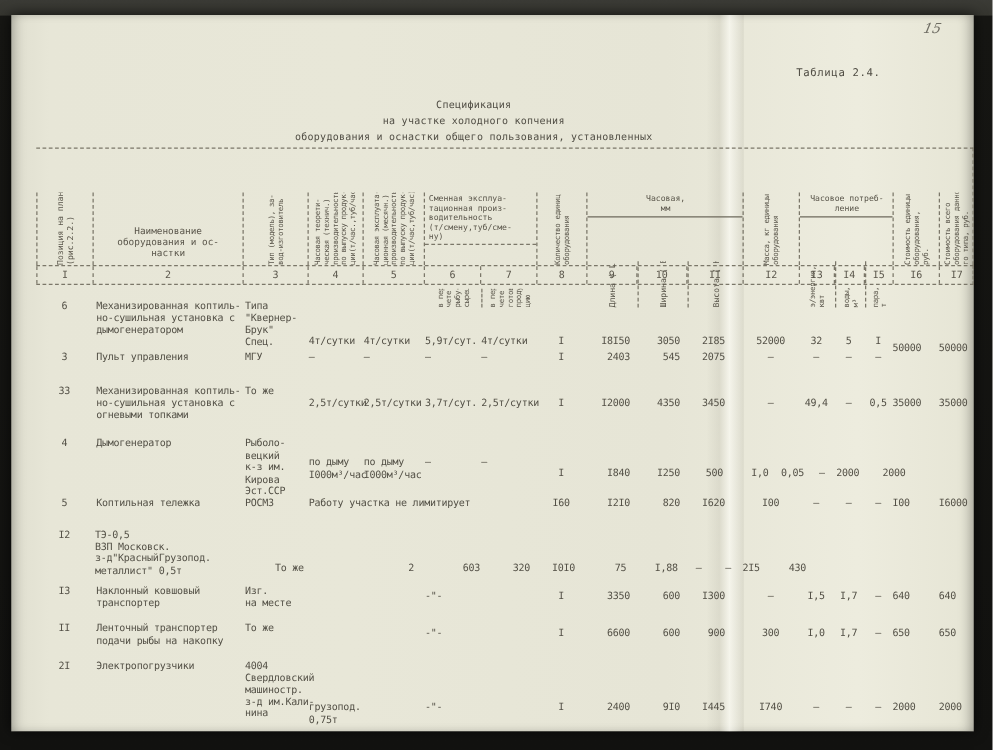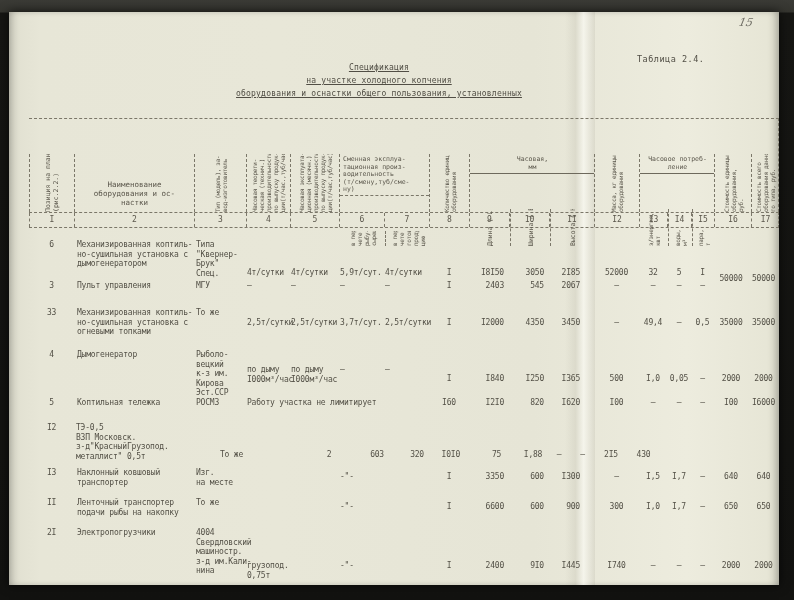--- a/index.html
+++ b/index.html
@@ -18,21 +18,21 @@
     position:absolute;left:556px;top:0;width:30px;height:100%;
     background:linear-gradient(90deg,rgba(0,0,0,0) 0,rgba(60,55,40,.07) 35%,rgba(255,255,250,.55) 62%,rgba(60,55,40,.08) 100%);
     pointer-events:none;
   }
   .pagenum{
     position:absolute;right:26px;top:4px;
     font-family:"DejaVu Serif","Liberation Serif",serif;font-style:italic;
     font-size:11px;color:#6f6d64;transform:skewX(-12deg);
   }
   .tbl-label{position:absolute;left:628px;top:42px;font-size:8.5px;letter-spacing:.5px;text-align:center;}
-  .titleblock{position:absolute;left:180px;top:49px;width:380px;text-align:center;font-size:8px;line-height:13px;letter-spacing:.2px;text-decoration:underline;}
+  .titleblock{position:absolute;left:180px;top:65px;width:380px;text-align:center;font-size:8px;line-height:13px;letter-spacing:.2px;}
   .titleblock div{white-space:pre;}
 
   .table{position:absolute;left:20px;top:106px;width:750px;}
   .thead{display:flex;height:93px;border-top:1px dashed #7b7769;border-right:1px dashed #7b7769;}
   .hcol,.hgroup{border-left:1px dashed #7b7769;box-sizing:border-box;flex-shrink:0;margin-top:35px;}
   .vcell{display:flex;justify-content:center;align-items:stretch;overflow:hidden;}
   .vtext{
     writing-mode:vertical-rl;transform:rotate(180deg);
     white-space:pre;font-size:6px;line-height:7px;letter-spacing:-0.3px;
     height:100%;color:#5a564b;
@@ -63,21 +63,21 @@
   .row{display:flex;}
   .cell{box-sizing:border-box;flex-shrink:0;white-space:pre;overflow:visible;font-size:8px;line-height:9.5px;letter-spacing:-0.2px;color:#535046;}
   .c1{text-align:center;}
   .c2{padding-left:3px;}
   .c3{padding-left:2px;}
   .c4,.c5,.c6,.c7{padding-left:1px;}
   .c8{text-align:center;}
   .c9,.c10{text-align:right;padding-right:5px;}
   .c11{text-align:right;padding-right:14px;}
   .c12,.c13,.c14,.c15{text-align:center;}
-  .c16,.c17{text-align:center;padding-right:3px;}
+  .c16,.c17{text-align:left;padding-right:3px;}
 
   .tbody .row:nth-child(1){height:41px;}
   .tbody .row:nth-child(1) .d{padding-top:28px;}
   .tbody .row:nth-child(1) .c16,.tbody .row:nth-child(1) .c17{padding-top:34px;}
   .tbody .row:nth-child(2){height:27px;}
   .tbody .row:nth-child(3){height:42px;}
   .tbody .row:nth-child(3) .d{padding-top:10px;}
   .tbody .row:nth-child(4){height:48px;}
   .tbody .row:nth-child(4) .d{padding-top:15px;}
   .tbody .row:nth-child(4) .n{padding-top:24px;}
@@ -256,21 +256,21 @@
           <div class="cell w1 c1">3</div>
           <div class="cell w2 c2">Пульт управления</div>
           <div class="cell w3 c3">МГУ</div>
           <div class="cell w4 c4 d">–</div>
           <div class="cell w5 c5 d">–</div>
           <div class="cell w6 c6 d">–</div>
           <div class="cell w7 c7 d">–</div>
           <div class="cell w8 c8 d n">I</div>
           <div class="cell w9 c9 d n">2403</div>
           <div class="cell w10 c10 d n">545</div>
-          <div class="cell w11 c11 d n">2067</div>
+          <div class="cell w11 c11 d n">2075</div>
           <div class="cell w12 c12 d n">–</div>
           <div class="cell w13 c13 d n">–</div>
           <div class="cell w14 c14 d n">–</div>
           <div class="cell w15 c15 d n">–</div>
           <div class="cell w16 c16 d n"></div>
           <div class="cell w17 c17 d n"></div>
         </div>
         <div class="row">
           <div class="cell w1 c1">33</div>
           <div class="cell w2 c2">Механизированная коптиль-
@@ -302,21 +302,20 @@
 Эст.ССР</div>
           <div class="cell w4 c4 d">по дыму
 I000м³/час</div>
           <div class="cell w5 c5 d">по дыму
 I000м³/час</div>
           <div class="cell w6 c6 d">–</div>
           <div class="cell w7 c7 d">–</div>
           <div class="cell w8 c8 d n">I</div>
           <div class="cell w9 c9 d n">I840</div>
           <div class="cell w10 c10 d n">I250</div>
-          <div class="cell w11 c11 d n">I365</div>
           <div class="cell w12 c12 d n">500</div>
           <div class="cell w13 c13 d n">I,0</div>
           <div class="cell w14 c14 d n">0,05</div>
           <div class="cell w15 c15 d n">–</div>
           <div class="cell w16 c16 d n">2000</div>
           <div class="cell w17 c17 d n">2000</div>
         </div>
         <div class="row">
           <div class="cell w1 c1">5</div>
           <div class="cell w2 c2">Коптильная тележка</div>

